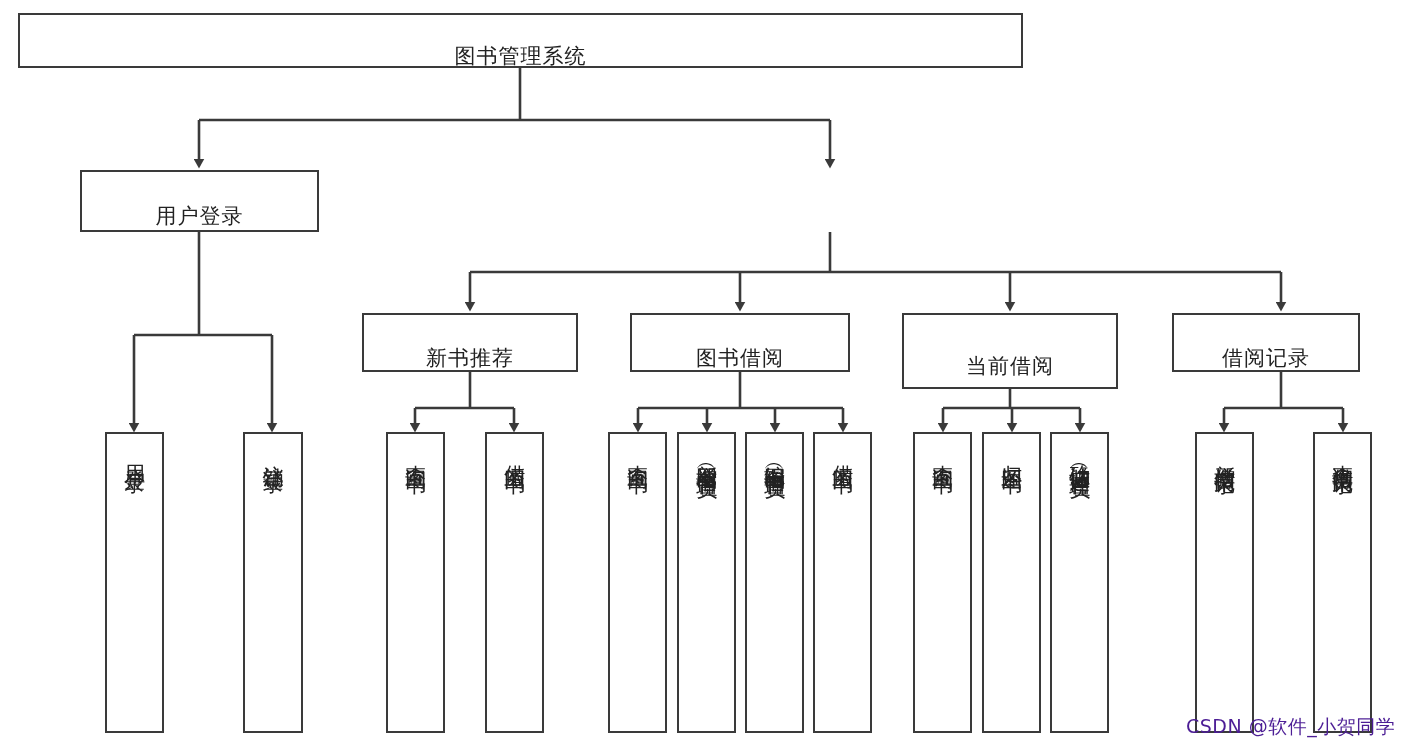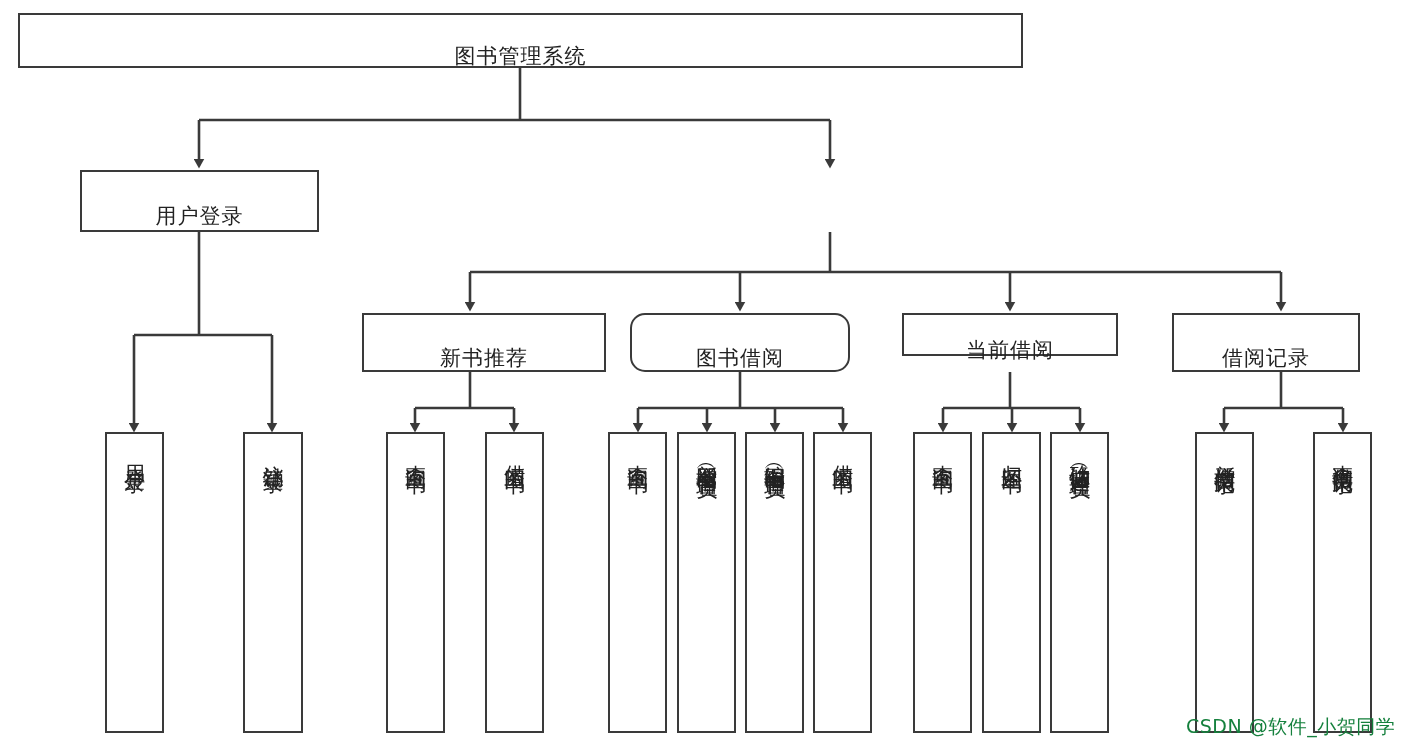--- a/index.html
+++ b/index.html
@@ -57,21 +57,21 @@
     top: 0;
     width: 1405px;
     height: 747px;
     pointer-events: none;
   }
   .watermark {
     position: absolute;
     left: 1186px;
     top: 714px;
     font-size: 19px;
-    color: #15803d;
+    color: #4c1d95;
     white-space: nowrap;
     letter-spacing: 0.5px;
   }
 </style>
 </head>
 <body>
 
 <div id="canvas">
 
   <svg class="links" viewBox="0 0 1405 747">
@@ -125,27 +125,27 @@
   </svg>
 
   <div class="node horiz" style="left:18px; top:13px; width:1005px; height:55px;">
     <span class="label">图书管理系统</span>
   </div>
 
   <div class="node horiz" style="left:80px; top:170px; width:239px; height:62px;">
     <span class="label">用户登录</span>
   </div>
 
-  <div class="node horiz" style="left:362px; top:313px; width:244px; height:59px;">
+  <div class="node horiz" style="left:362px; top:313px; width:216px; height:59px;">
     <span class="label">新书推荐</span>
   </div>
-  <div class="node horiz" style="left:630px; top:313px; width:220px; height:59px;border-radius:15px;">
+  <div class="node horiz" style="left:630px; top:313px; width:220px; height:59px;">
     <span class="label">图书借阅</span>
   </div>
-  <div class="node horiz" style="left:902px; top:313px; width:216px; height:43px;">
+  <div class="node horiz" style="left:902px; top:313px; width:216px; height:76px;">
     <span class="label">当前借阅</span>
   </div>
   <div class="node horiz" style="left:1172px; top:313px; width:188px; height:59px;">
     <span class="label">借阅记录</span>
   </div>
 
   <div class="node vert" style="left:105px; top:432px; width:59px; height:301px;">
     <span class="label">用户登录</span>
   </div>
   <div class="node vert" style="left:243px; top:432px; width:60px; height:301px;">

